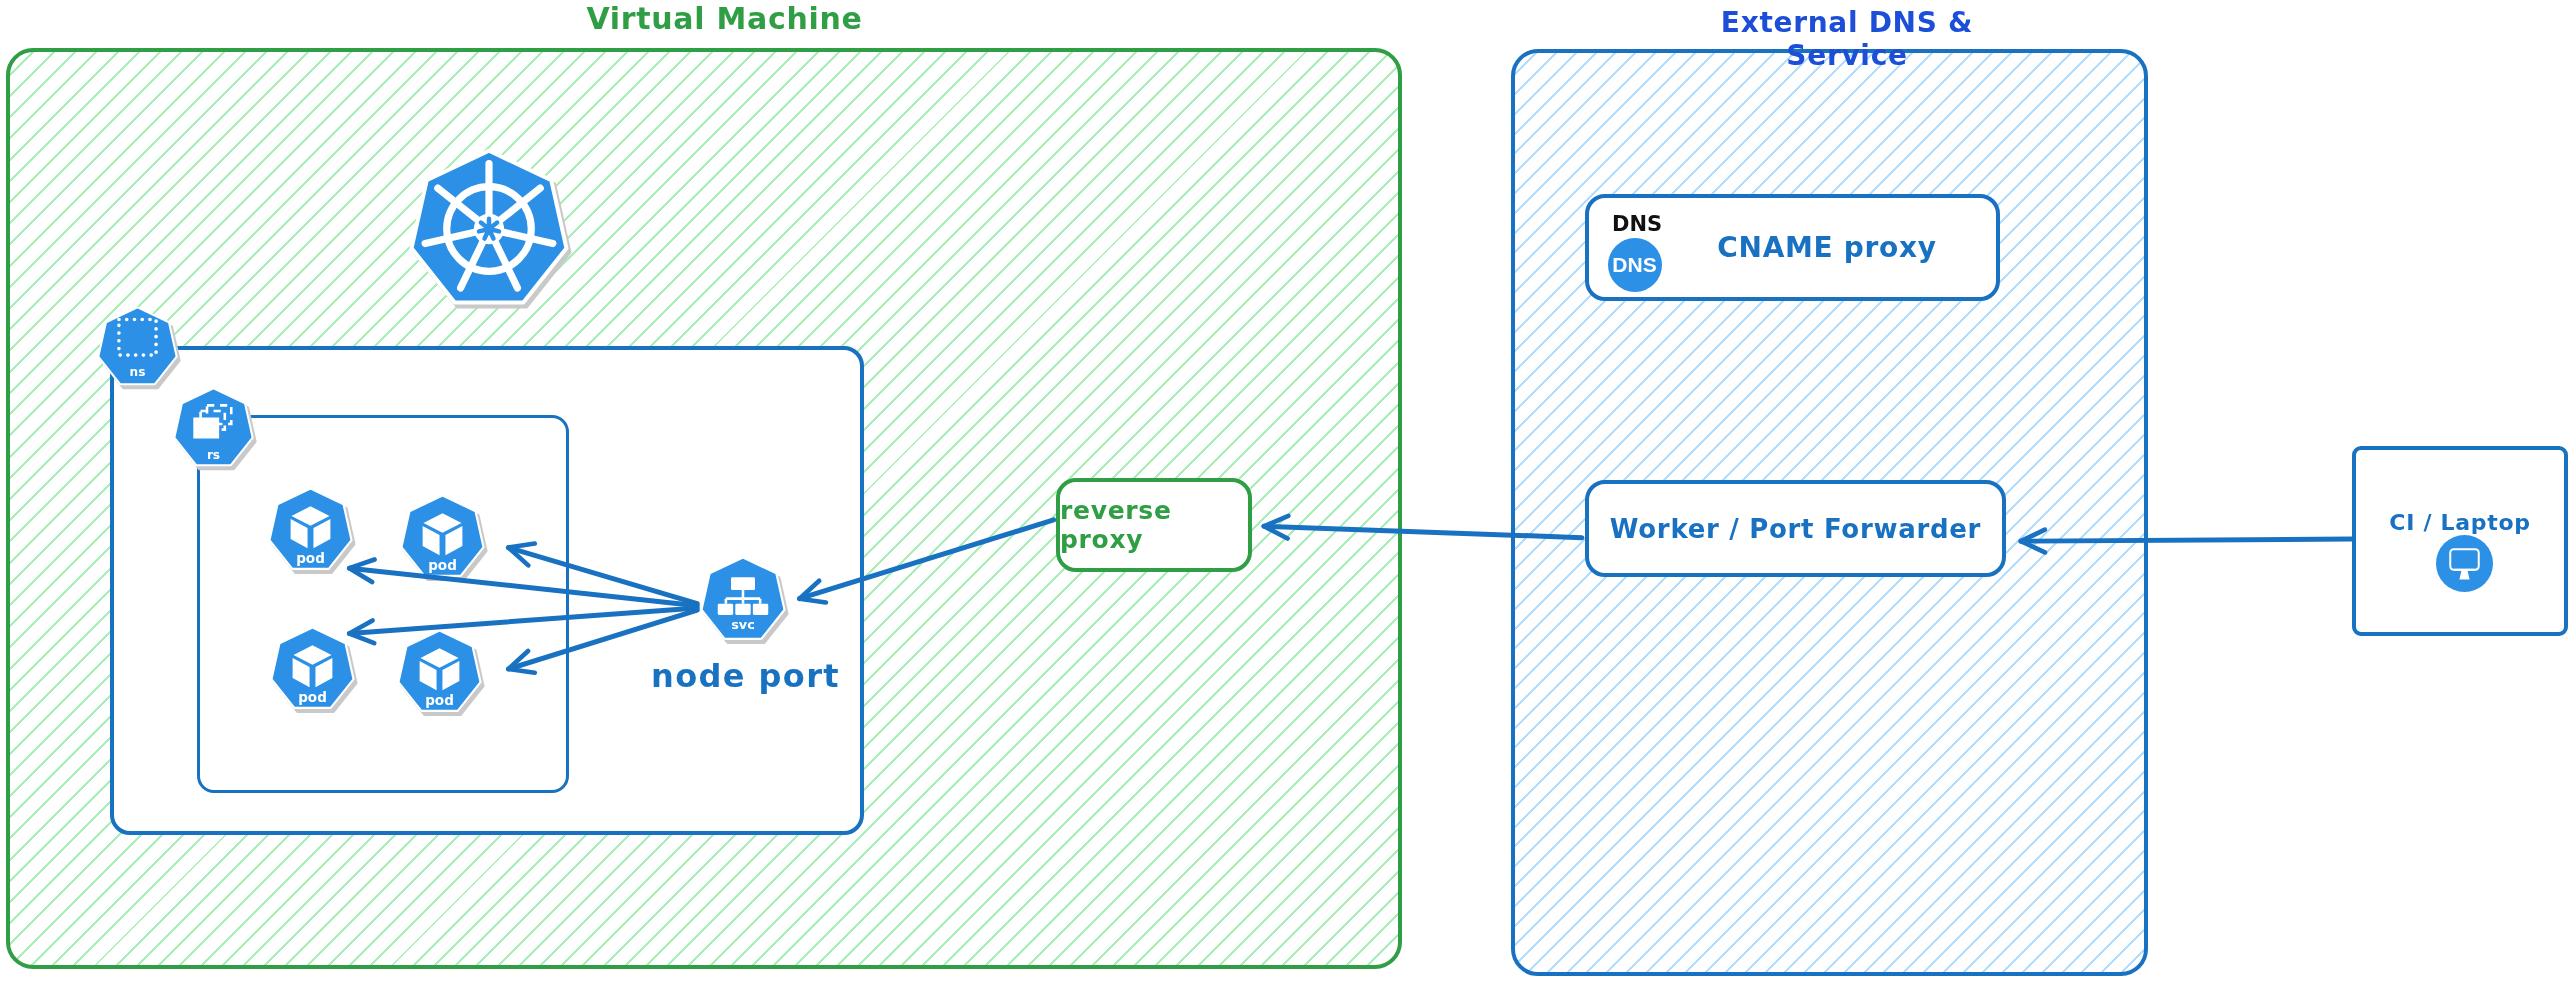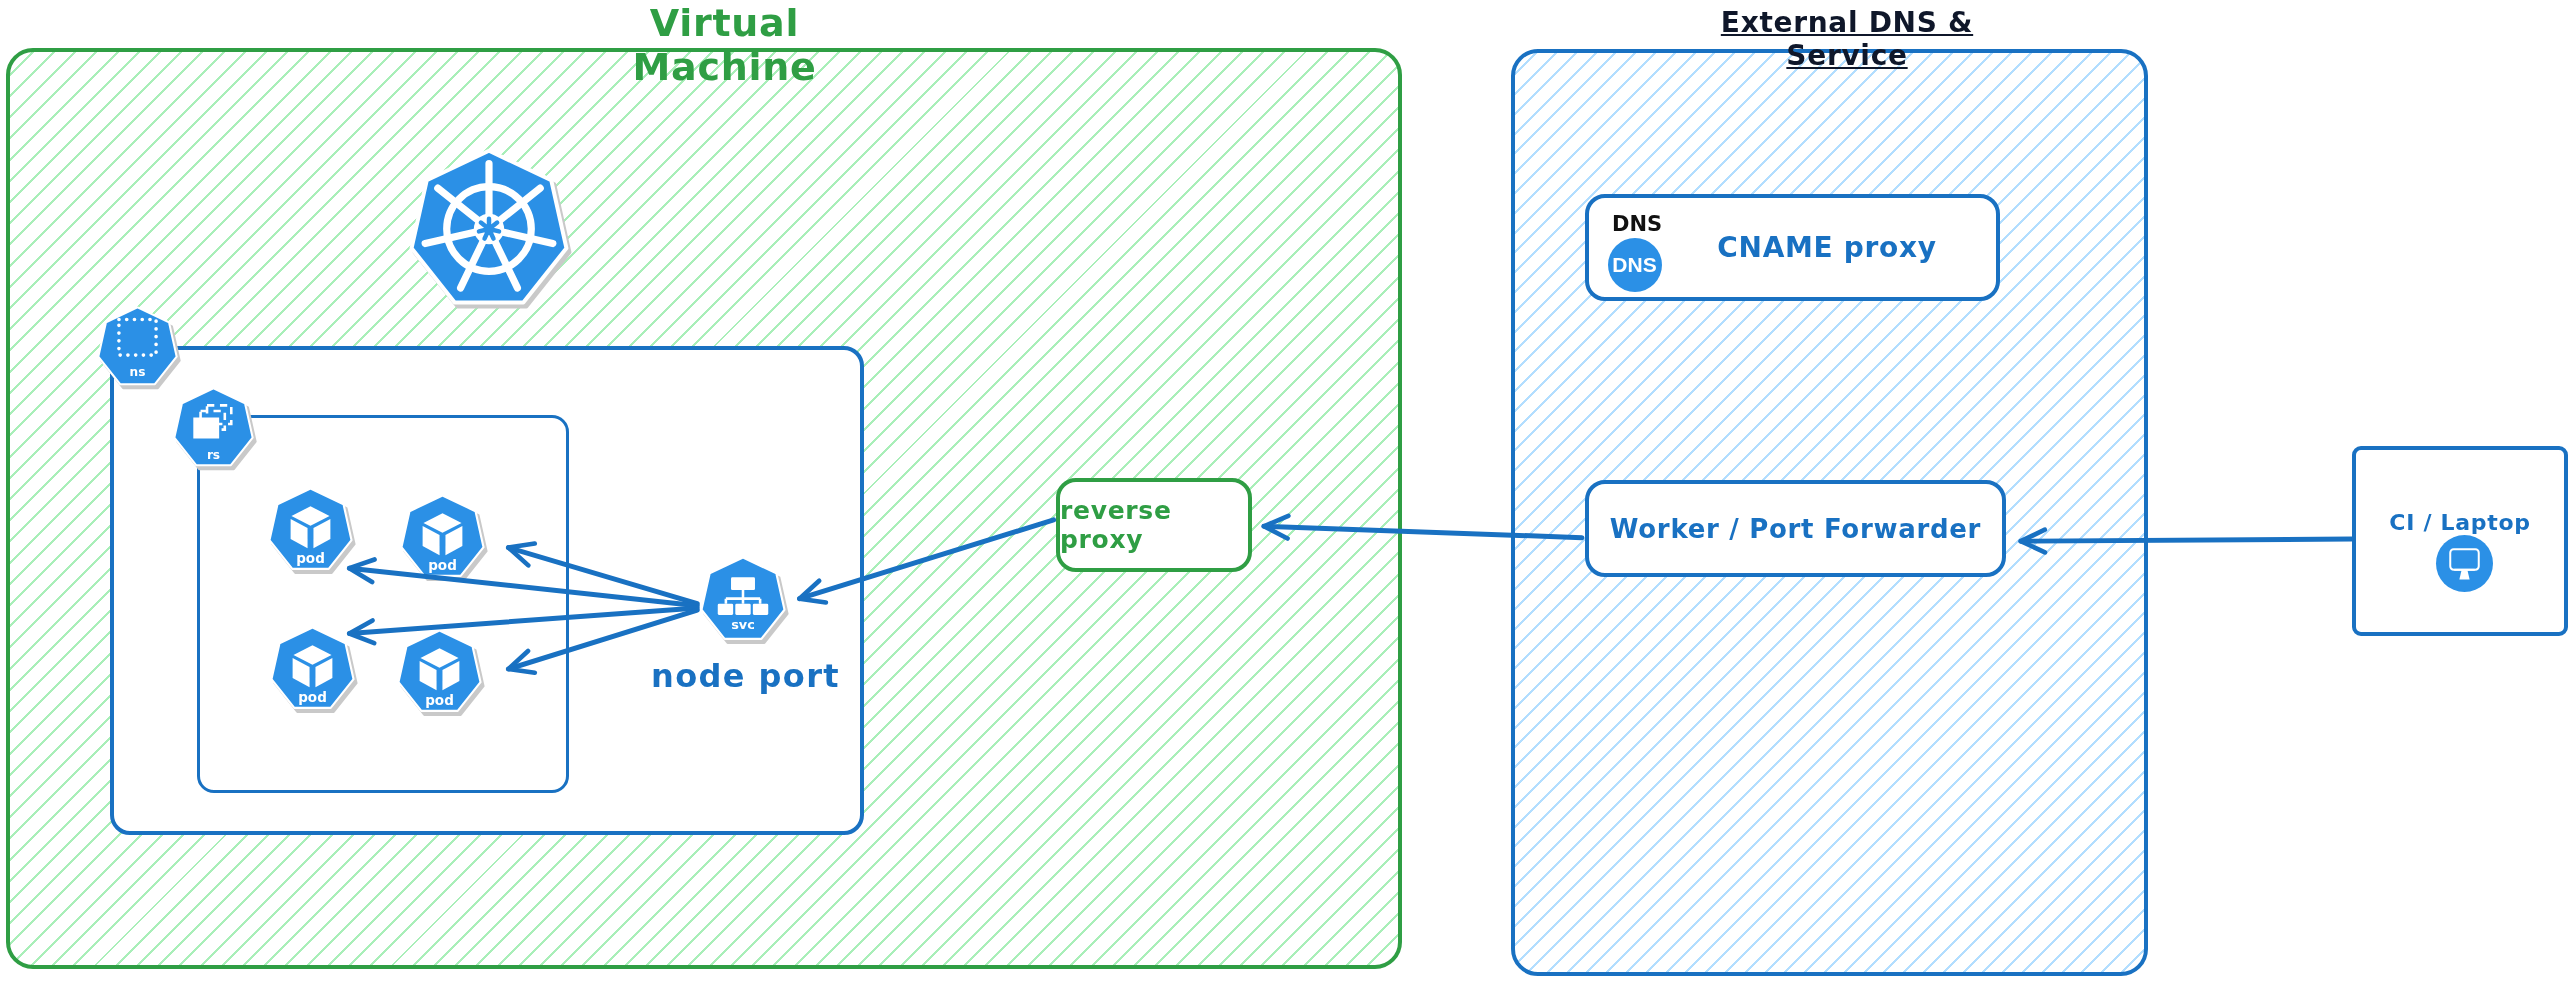--- a/index.html
+++ b/index.html
@@ -14,21 +14,21 @@
     background:repeating-linear-gradient(135deg, rgba(165,216,255,0.85) 0px, rgba(165,216,255,0.85) 2.1px, rgba(255,255,255,0) 2.1px, rgba(255,255,255,0) 14px);}
 
   
   .card{position:absolute;box-sizing:border-box;background:#ffffff;border-radius:20px;z-index:10;}
   .b-blue{border:4.3px solid #1971c2;}
   .b-blue-thin{border:3.6px solid #1971c2;}
   .b-green{border:4.3px solid #2f9e44;}
   .flexc{display:flex;align-items:center;justify-content:center;}
 
   .title{position:absolute;text-align:center;font-weight:600;letter-spacing:0.7px;z-index:5;}
-  .t-green{color:#2f9e44;} .t-blue{color:#0f172a;text-decoration:underline;}
+  .t-green{color:#2f9e44;} .t-blue{color:#1d4ed8;}
 
   .hepta{position:absolute;z-index:30;filter:drop-shadow(3.6px 4.3px 0px #c9c9c9);}
   .hepta text{fill:#ffffff;font-weight:700;text-anchor:middle;font-family:"DejaVu Sans",sans-serif;}
 
   .node-port{position:absolute;color:#1971c2;font-size:32px;font-weight:600;
              text-align:center;z-index:12;letter-spacing:1.4px;}
   .rp-label{color:#2f9e44;font-size:25px;font-weight:600;letter-spacing:0.7px;}
   .card-label{color:#1971c2;font-weight:600;letter-spacing:0.7px;}
 
   .dns-heading{position:absolute;left:23px;top:14px;color:#111111;font-size:21px;font-weight:700;}
@@ -74,21 +74,21 @@
         <path d="M50,52 L50,45.5 M50,52 L55.1,48 M50,52 L56.3,53.5 M50,52 L52.8,58 M50,52 L47.2,58 M50,52 L43.7,53.5 M50,52 L44.9,48" stroke="#2b90e6" stroke-width="2.8"></path>
       </g>
       <g id="monitor-glyph" stroke="#ffffff" stroke-width="3.5" fill="none" stroke-linejoin="round">
         <rect x="25" y="25" width="50" height="36" rx="6"></rect>
         <path d="M32,61 L68,61"></path>
         <polygon points="45,61 55,61 59,78 41,78" fill="#ffffff" stroke="none"></polygon>
       </g>
     </defs>
   </svg>
 
-  <div class="title t-green" style="left:561px;top:1.4px;width:327px;font-size:38px;">Virtual Machine</div>
+  <div class="title t-green" style="left:561px;top:1.4px;width:327px;font-size:30px;">Virtual Machine</div>
   <div class="title t-blue" style="left:1688px;top:5.7px;width:318px;font-size:28px;">External DNS &amp; Service</div>
 
   <div class="bigbox vm-box" style="left:5.7px;top:48px;width:1396px;height:921px;"></div>
   <div class="bigbox ext-box" style="left:1511px;top:49px;width:637px;height:927px;"></div>
 
   <svg class="hepta" viewBox="0 0 100 104" style="left:409px;top:146px;width:160px;height:166px;">
     <use href="#hepta-shape"></use>
       <use href="#wheel-glyph"></use>
   </svg>
 

